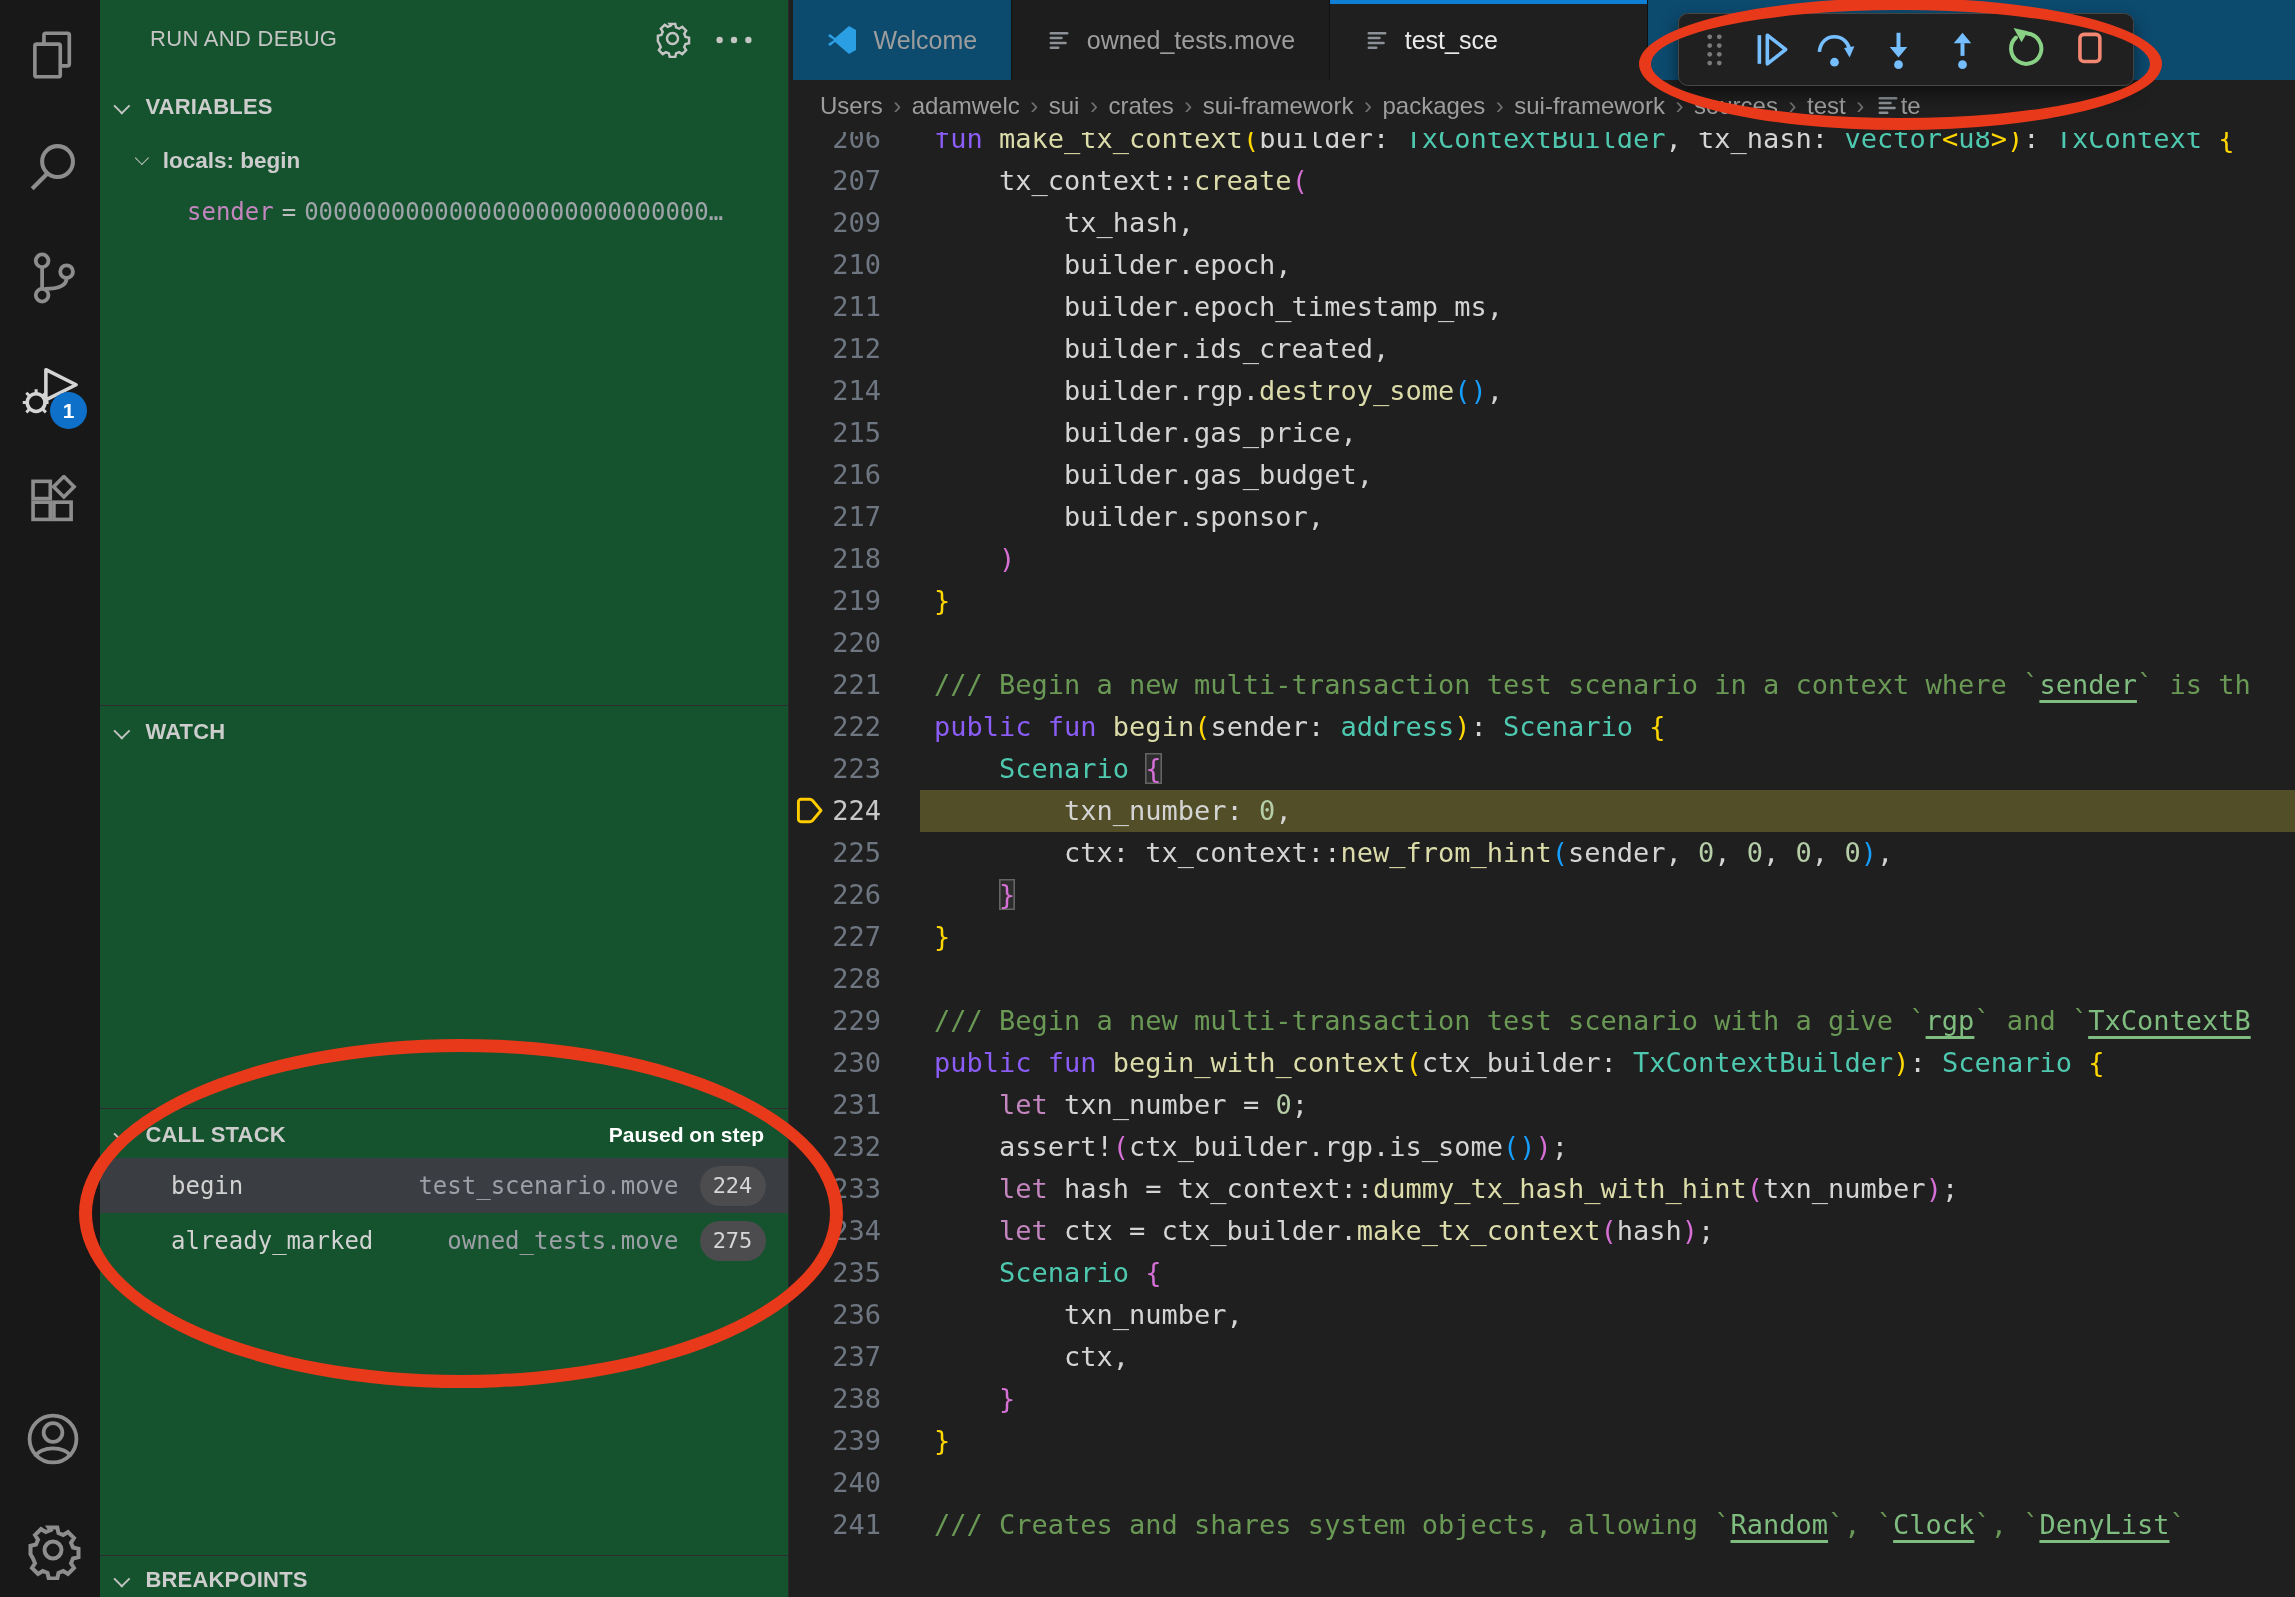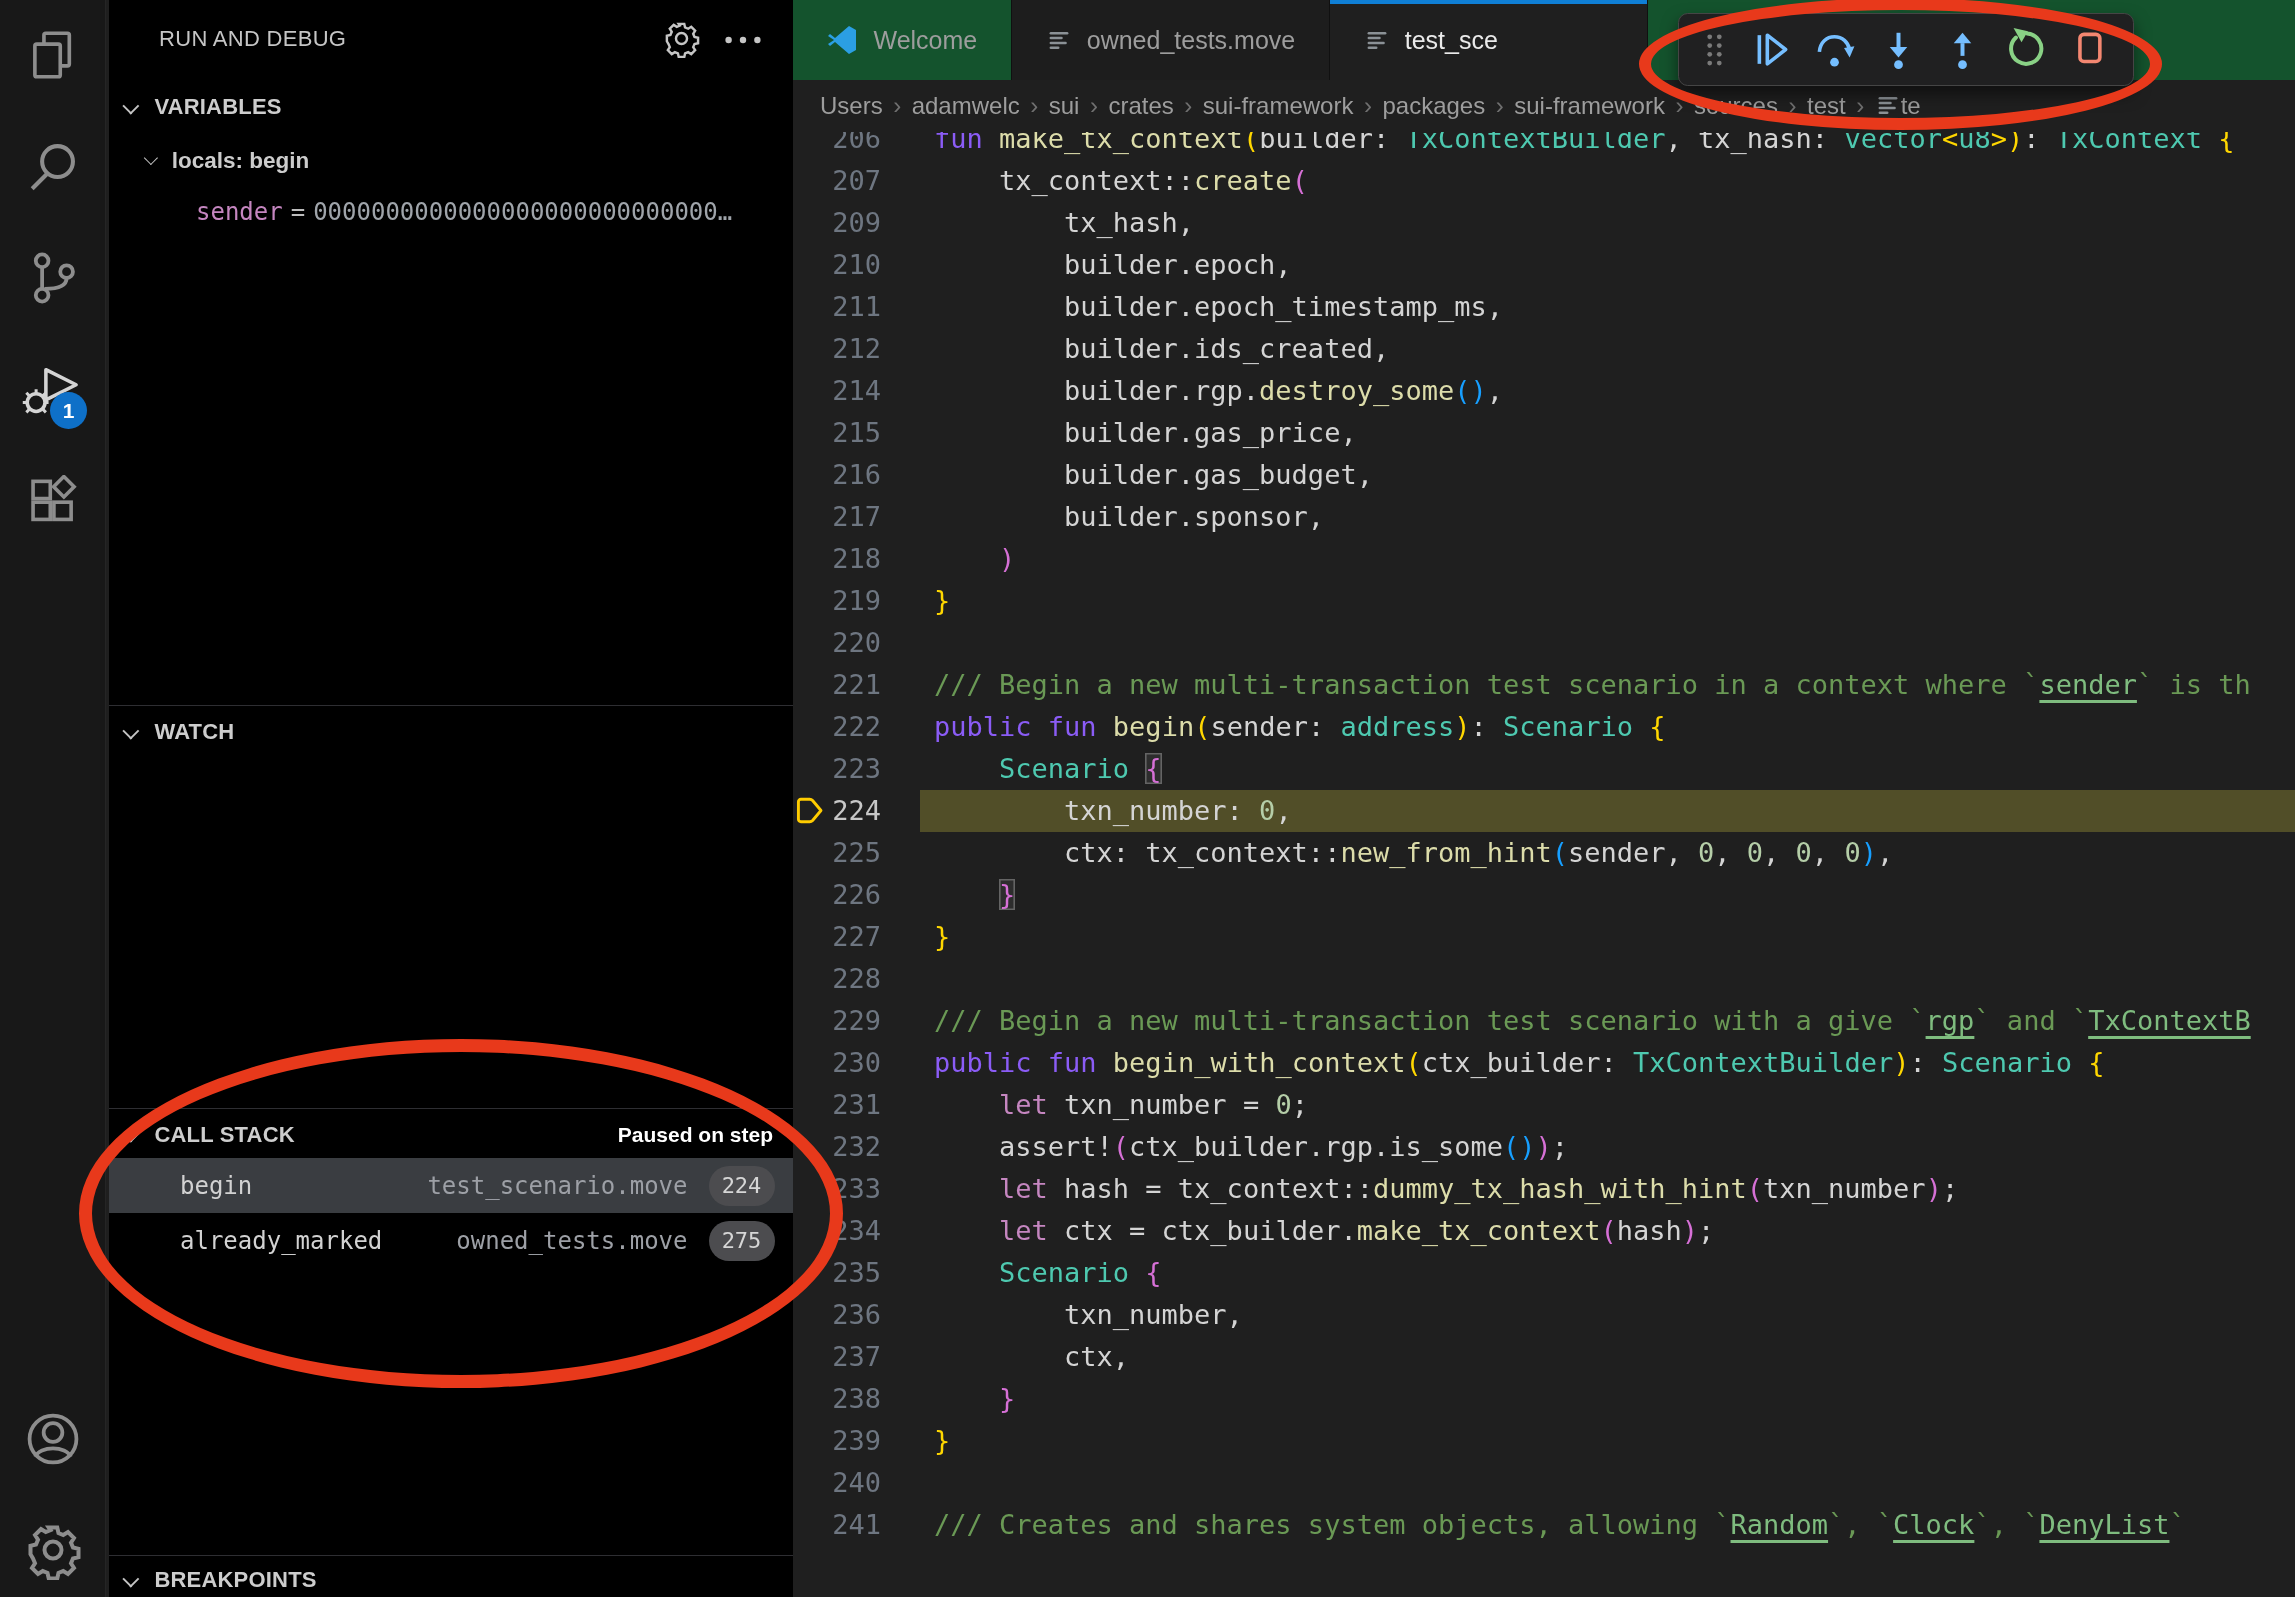--- a/index.html
+++ b/index.html
@@ -5,21 +5,21 @@
   html,body{margin:0;padding:0;background:#111;}
   #app{position:relative;width:2295px;height:1597px;background:#1f1f1f;overflow:hidden;
        font-family:"Liberation Sans",sans-serif;color:#cccccc;}
   
   #activitybar{position:absolute;left:0;top:0;width:105px;height:100%;background:#181818;border-right:0.8px solid #252525;}
   .act{position:absolute;left:0;width:105px;height:88px;display:flex;align-items:center;justify-content:center;cursor:pointer;}
   .act svg{display:block;}
   .badge{position:absolute;left:50px;top:45px;width:37px;height:37px;border-radius:50%;background:#0e70c8;
          display:flex;align-items:center;justify-content:center;font-size:21px;font-weight:bold;color:#fff;}
   
-  #sidebar{position:absolute;left:109px;top:0;width:688px;height:100%;background:#000000;border-right:0.8px solid #2a2a2a;}
+  #sidebar{position:absolute;left:100px;top:0;width:688px;height:100%;background:#14532d;border-right:0.8px solid #2a2a2a;}
   .sb-title{position:absolute;left:50px;top:26px;font-size:22px;color:#c5c5c5;letter-spacing:0.3px;}
   .cfg{position:absolute;left:273px;top:10.5px;width:265px;height:58px;background:#2a2a2b;border:0.8px solid #3c3c3c;
        border-radius:8px;display:flex;align-items:center;cursor:pointer;}
   .cfg-play{width:50px;display:flex;align-items:center;justify-content:center;border-right:0.8px solid #3c3c3c;height:100%;}
   .cfg-label{flex:1;padding-left:11.3px;font-size:22.5px;color:#cfcfcf;white-space:nowrap;overflow:hidden;}
   .chev{display:inline-block;width:12px;height:12px;border-right:2.4px solid #c5c5c5;border-bottom:2.4px solid #c5c5c5;
         transform:rotate(45deg);margin-top:-6.4px;}
   .cfg .chev{margin-right:14.5px;}
   .hdr-ic{position:absolute;top:19.3px;cursor:pointer;}
   .sec{position:absolute;left:0;width:100%;height:37px;display:flex;align-items:center;cursor:pointer;}
@@ -36,21 +36,21 @@
   .var-val{color:#9fa4aa;}
   #frames{position:absolute;left:0;top:1158px;width:100%;}
   .frame{height:55px;display:flex;align-items:center;padding-left:71px;font:24px "DejaVu Sans Mono",monospace;cursor:pointer;}
   .frame.sel{background:#3a3d41;}
   .frame-fn{color:#d2d2d2;}
   .frame-file{margin-left:auto;color:#9da0a6;}
   .frame-badge{flex:none;margin-left:21px;margin-right:22.5px;min-width:66px;height:40px;border-radius:21px;background:#4c4c4f;
          display:flex;align-items:center;justify-content:center;font:22px "DejaVu Sans Mono",monospace;color:#d6d6d6;}
   
   #editor{position:absolute;left:793px;top:0;right:0;height:100%;background:#1f1f1f;}
-  #tabbar{position:absolute;left:0;top:0;right:0;height:80px;background:#14532d;display:flex;}
+  #tabbar{position:absolute;left:0;top:0;right:0;height:80px;background:#0c4a6e;display:flex;}
   .tab{height:100%;display:flex;align-items:center;gap:14.5px;padding:0 34px;border-right:1.6px solid #101010;
        font-size:25px;color:#9d9d9d;cursor:pointer;white-space:nowrap;}
   .tab:nth-child(2){background:#1d1d1d;}
   .tab.active{background:#1f1f1f;color:#eaeaea;box-shadow:inset 0 4px 0 #0f7fd6;min-width:249px;}
   .tab-icon{display:flex;align-items:center;}
   #breadcrumb{position:absolute;left:0;top:80px;right:0;height:51px;background:#1f1f1f;display:flex;align-items:center;
        padding-left:27px;font-size:24px;color:#9d9d9d;white-space:nowrap;overflow:hidden;}
   .crumb{cursor:pointer;}
   .crumb-sep{padding:0 10.5px;color:#707070;}
   .crumb-file{display:flex;align-items:center;gap:0;cursor:pointer;}

